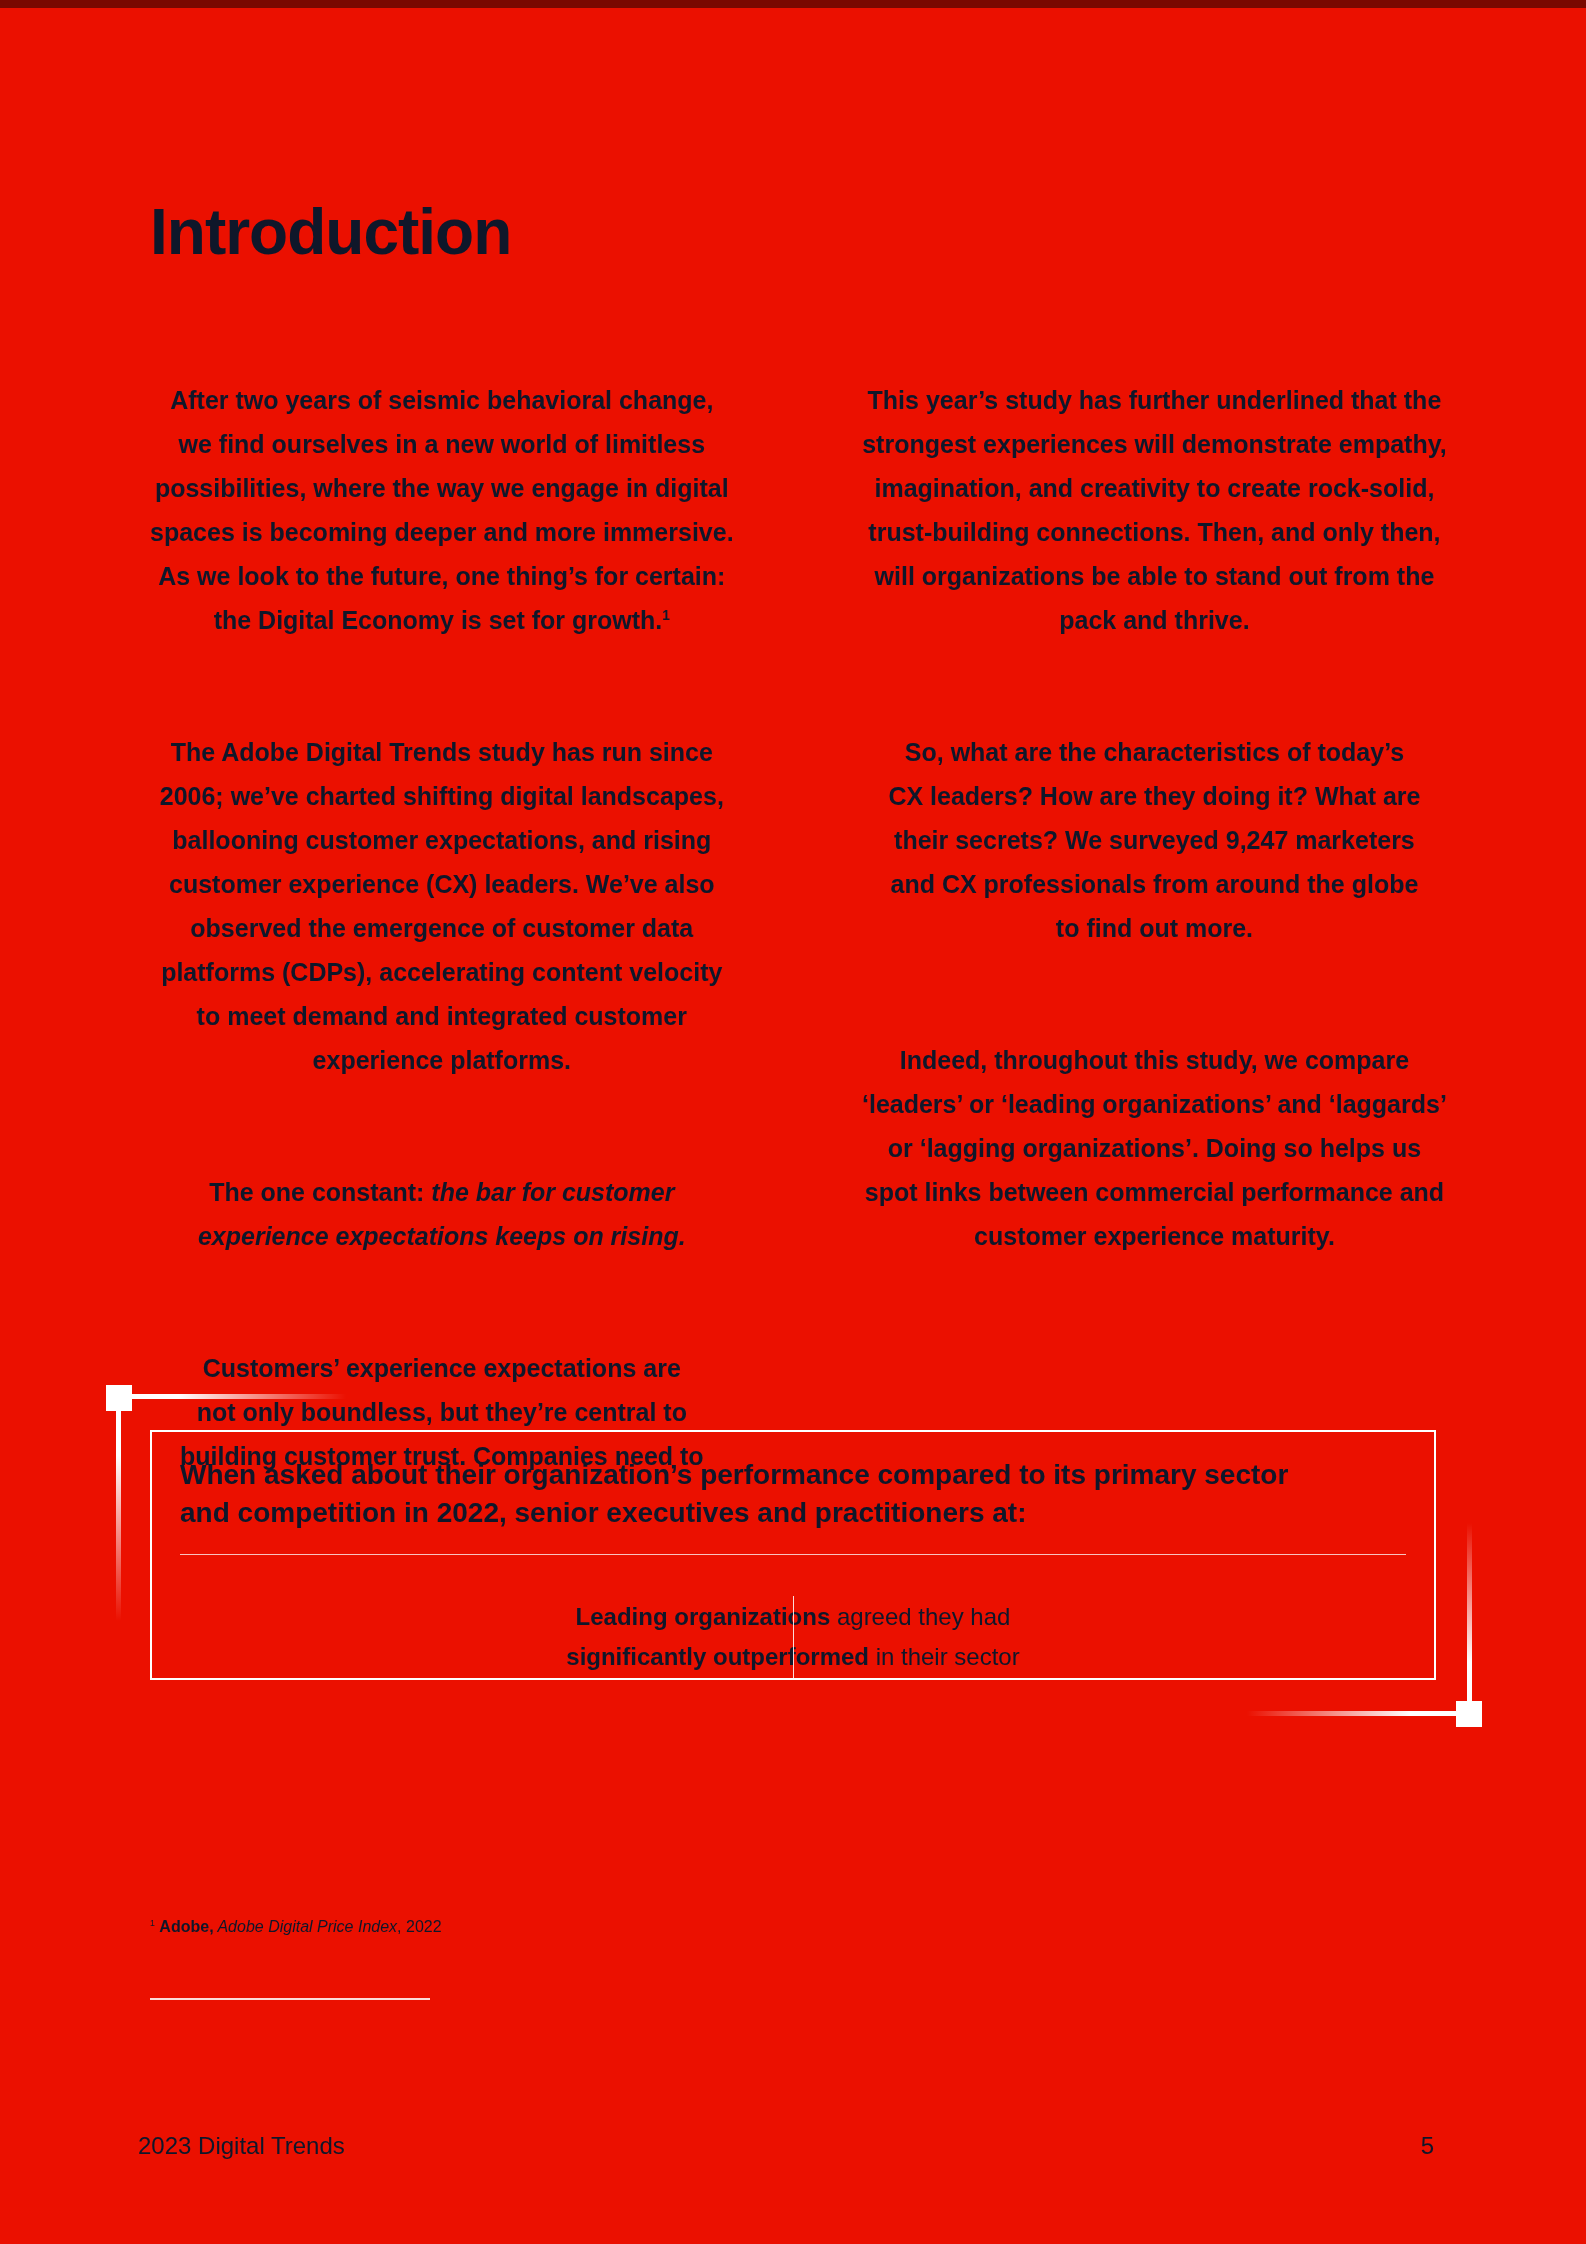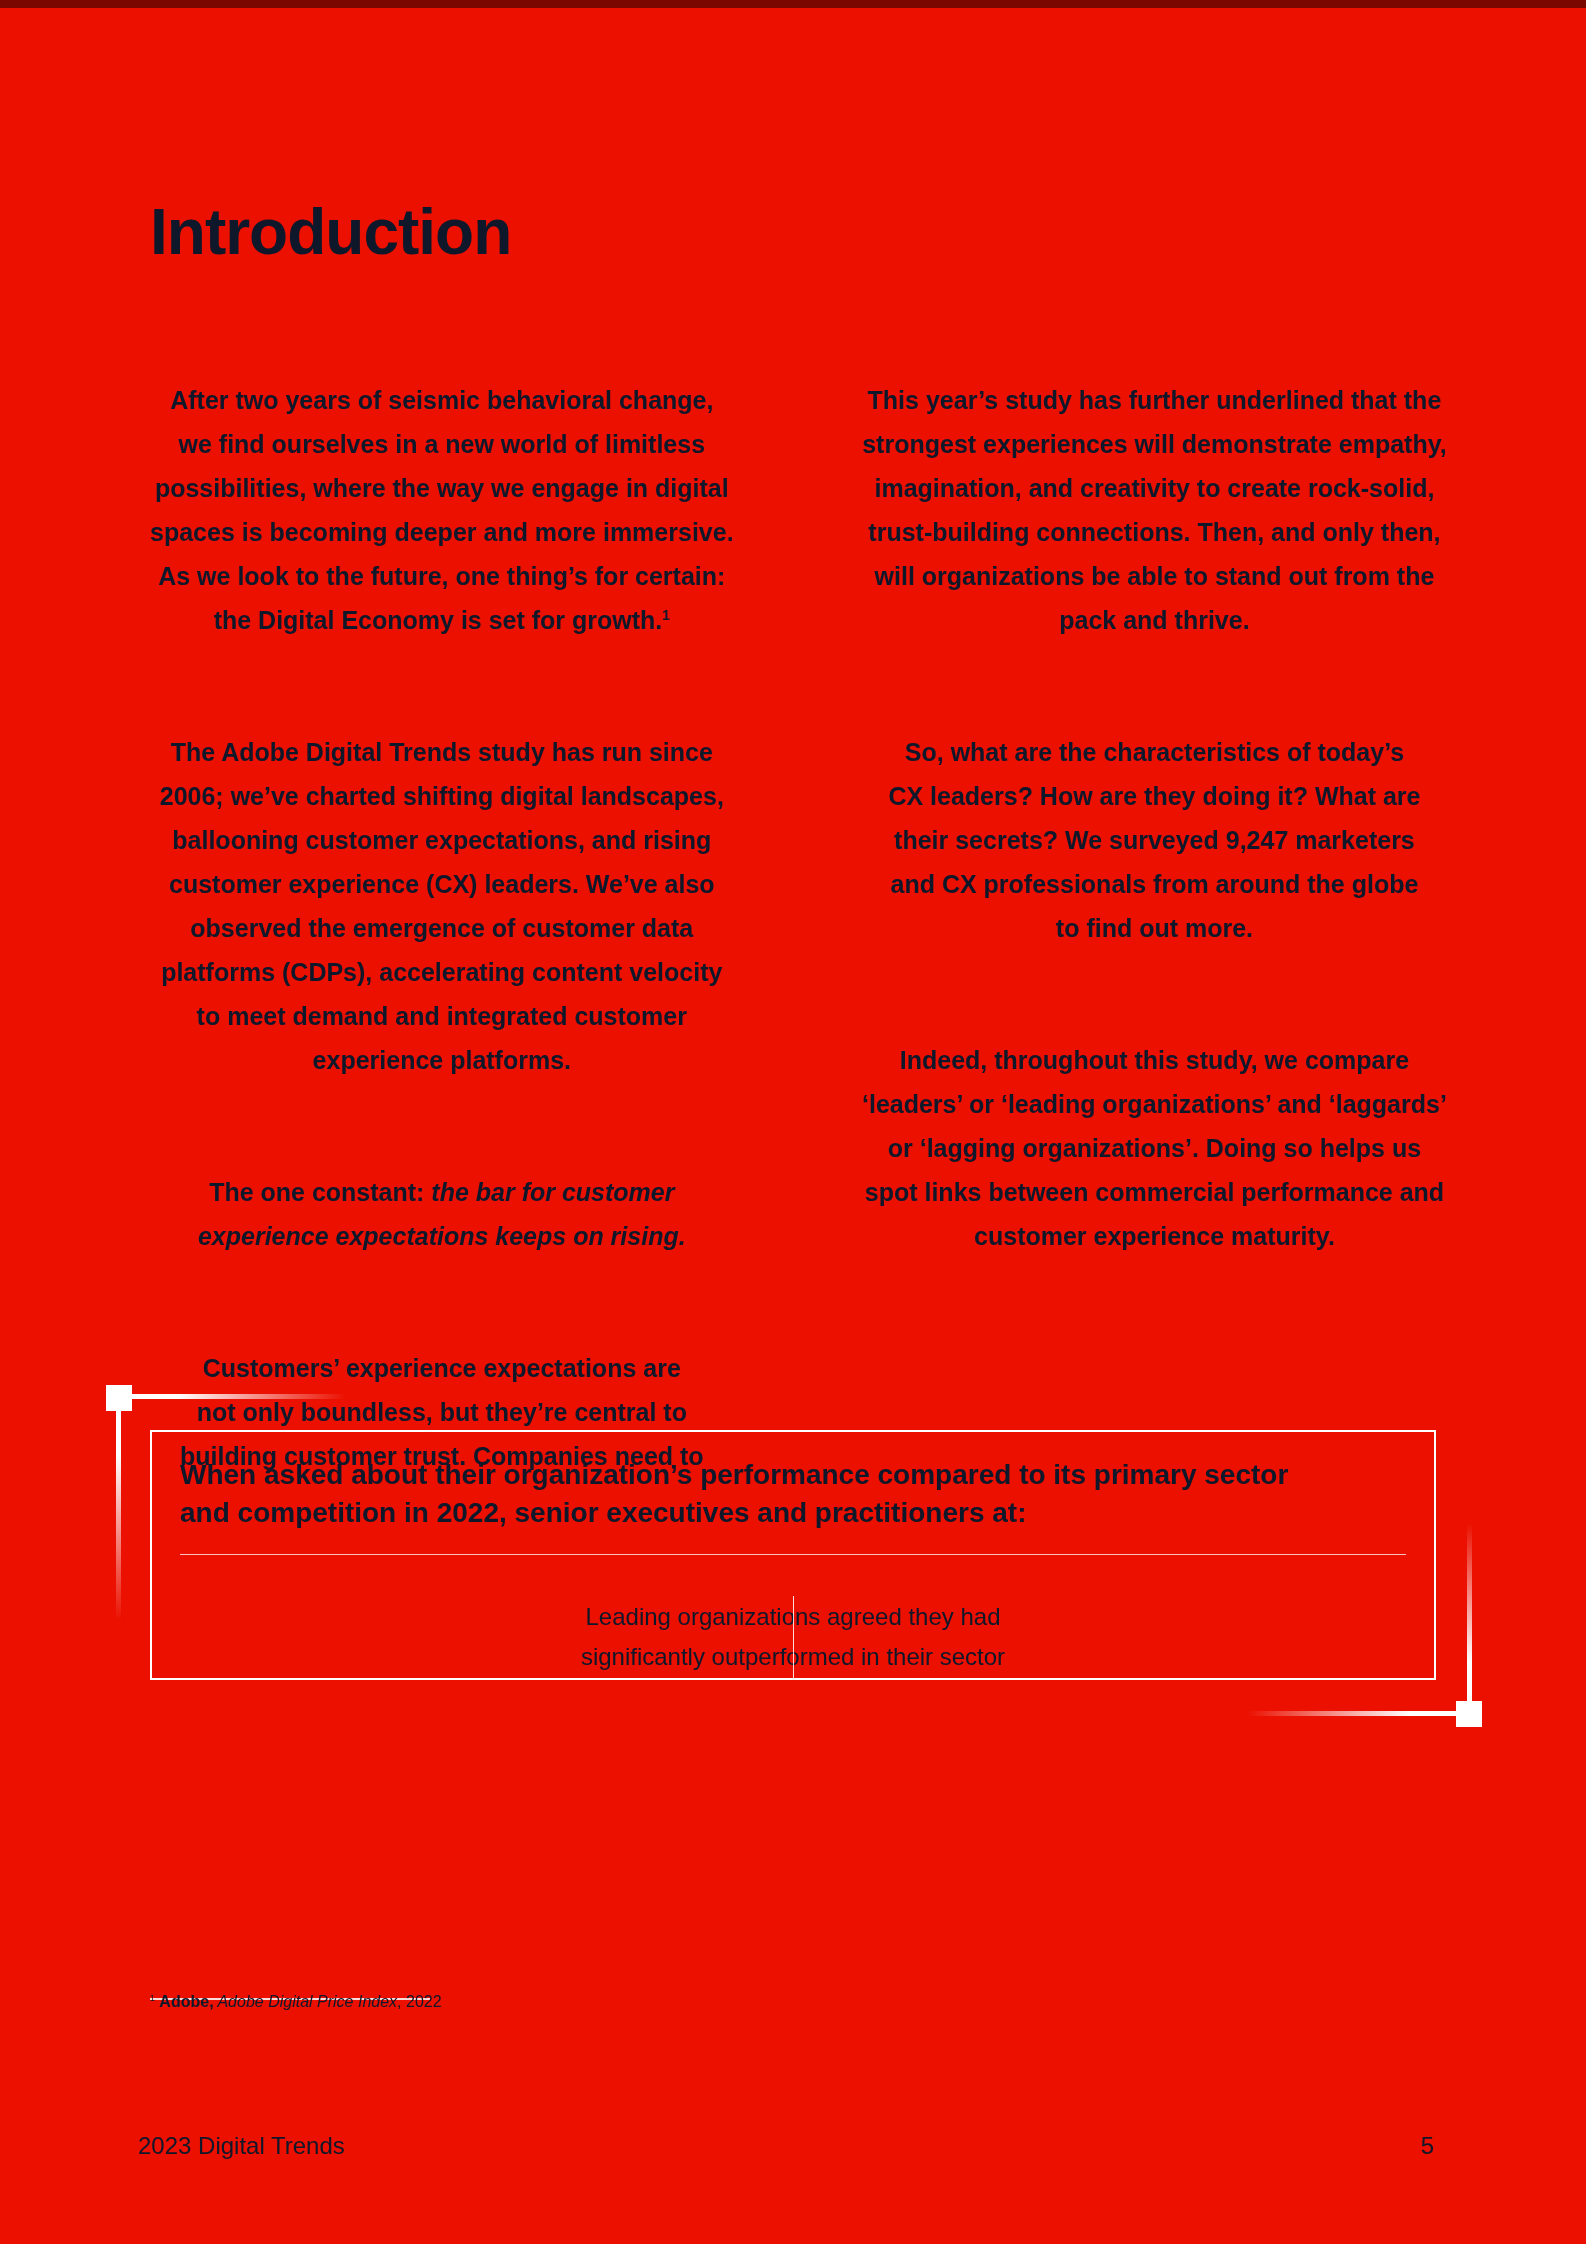--- a/index.html
+++ b/index.html
@@ -73,34 +73,34 @@
     border:none; border-top:1px solid rgba(255,255,255,0.75);
   }
   .callout-cols { display:flex; }
   .callout-half {
     flex:1 1 50%;
     padding-top:42px;
     text-align:center;
     font-size:24px; font-weight:400; line-height:40px;
     white-space:pre-line;
   }
-  .callout-half b { font-weight:400;text-align:center; }
+  .callout-half b { font-weight:700;text-align:center; }
   .callout-divider {
     position:absolute; left:50%; top:164px;
     width:1px; height:82px;
     background:rgba(255,255,255,0.85);
   }
 
   
   .footnote-rule {
     left:150px; top:1990px; width:280px; height:2px;
     background:rgba(255,255,255,0.85);
   }
   .footnote {
-    left:150px; top:1983px; margin:0;
+    left:150px; top:1908px; margin:0;
     font-size:16px; font-weight:400; line-height:22px;
   }
   .footnote b { font-weight:700; }
   .footnote em { font-style:italic; }
 
   
   .footer-left {
     left:138px; top:2124px; margin:0;
     font-size:24px; font-weight:400;
   }

